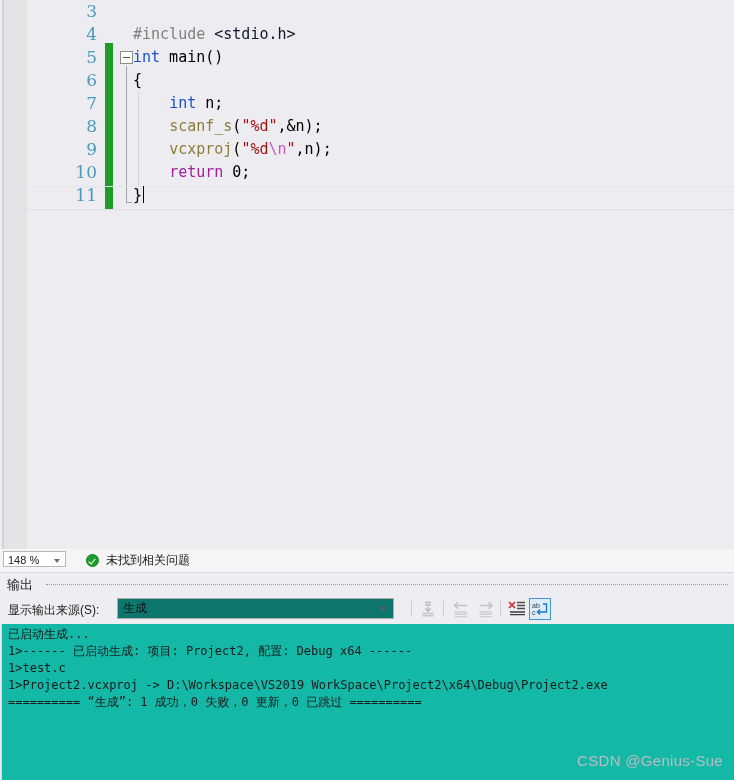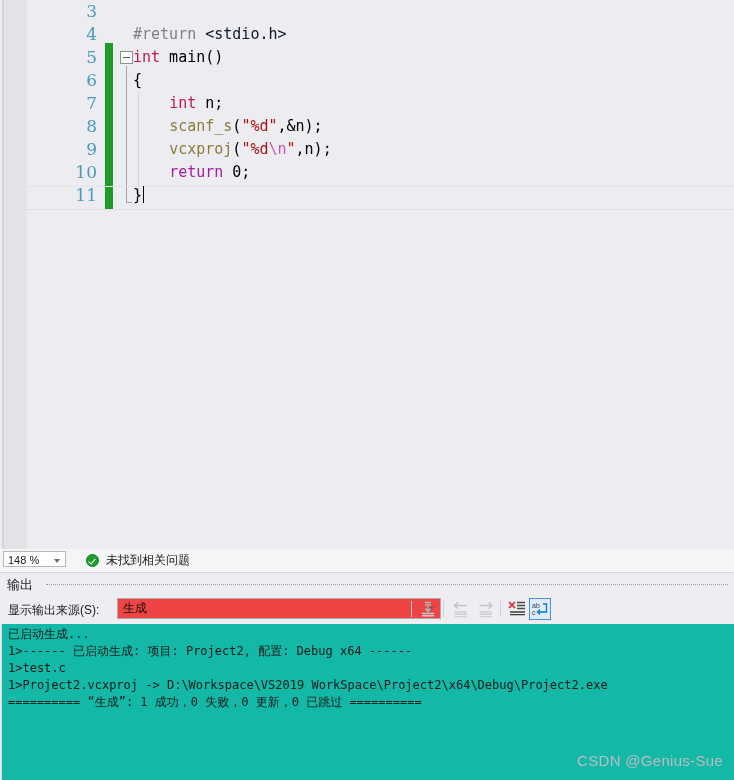--- a/index.html
+++ b/index.html
@@ -131,21 +131,21 @@
   .caret {
     display: inline-block;
     width: 1px;
     height: 17px;
     background: #000;
     vertical-align: -3px;
     margin-left: 1px;
   }
   .tk-pp       { color: #808080; }
   .tk-inc      { color: #0f172a; }
-  .tk-kw       { color: #be185d; }
+  .tk-kw       { color: #1d4ed8; }
   .tk-kw2      { color: #a020a0; }
   .tk-fn       { color: #8b7d3a; }
   .tk-str      { color: #a31515; }
   .tk-esc      { color: #c05bc0; }
   .tk-plain    { color: #000000; }
   .tk-num      { color: #000000; }
   .tk-id       { color: #000000; }
 
   
   #status-strip {
@@ -232,22 +232,22 @@
   .src-label {
     position: absolute;
     left: 8px; top: 6px;
     font-size: 12px;
     color: #1a1a1a;
     line-height: 17px;
   }
   .src-combo {
     position: absolute;
     left: 117px; top: 2px;
-    width: 324px; height: 21px;
-    background: #ef4444;
+    width: 277px; height: 21px;
+    background: #0f766e;
     border: 1px solid #acacac;
     box-sizing: border-box;
   }
   .src-combo .sv {
     position: absolute;
     left: 5px; top: 1px;
     font-size: 12px;
     color: #121212;
     line-height: 17px;
   }
@@ -328,21 +328,21 @@
   </div>
   <div class="outline-line"></div>
   <div class="outline-foot"></div>
   <div class="indent-guide"></div>
 
   <div class="current-line-top"></div>
   <div class="current-line-bot"></div>
 
   <div class="code-line" style="top:0px; left:130px"></div>
 
-  <div class="code-line" style="top:23px; left:133px"><span class="tk-pp">#return</span><span class="tk-plain"> </span><span class="tk-inc">&lt;stdio.h&gt;</span></div>
+  <div class="code-line" style="top:23px; left:133px"><span class="tk-pp">#include</span><span class="tk-plain"> </span><span class="tk-inc">&lt;stdio.h&gt;</span></div>
 
   <div class="code-line" style="top:46px; left:133px"><span class="tk-kw">int</span><span class="tk-id"> main()</span></div>
 
   <div class="code-line" style="top:69px; left:133px"><span class="tk-plain">{</span></div>
 
   <div class="code-line" style="top:92px; left:133px"><span class="tk-plain">    </span><span class="tk-kw">int</span><span class="tk-id"> n;</span></div>
 
   <div class="code-line" style="top:115px; left:133px"><span class="tk-plain">    </span><span class="tk-fn">scanf_s</span><span class="tk-plain">(</span><span class="tk-str">"%d"</span><span class="tk-plain">,&amp;n);</span></div>
 
   <div class="code-line" style="top:138px; left:133px"><span class="tk-plain">    </span><span class="tk-fn">vcxproj</span><span class="tk-plain">(</span><span class="tk-str">"%d</span><span class="tk-esc">\n</span><span class="tk-str">"</span><span class="tk-plain">,n);</span></div>

